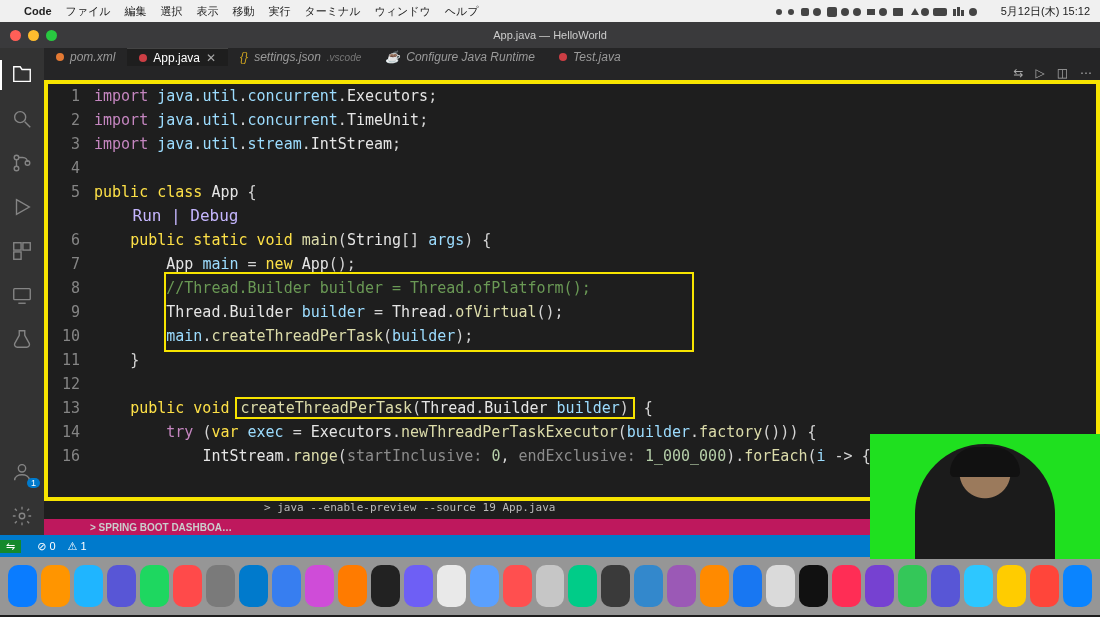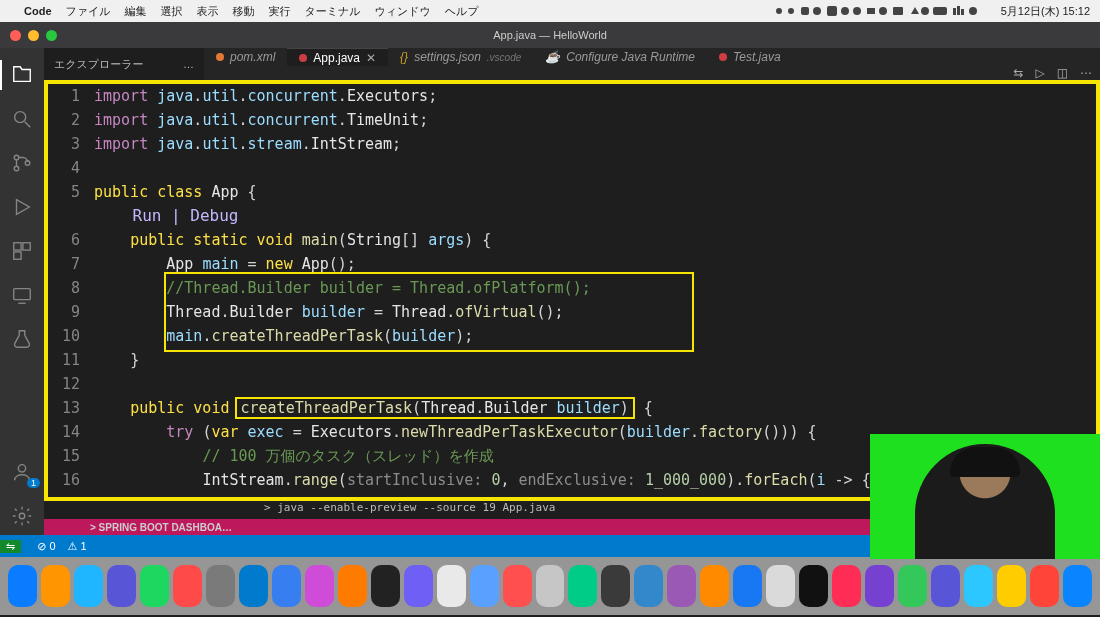--- a/index.html
+++ b/index.html
@@ -16,21 +16,21 @@
 .mac-menubar {
   height: 22px;
   background: #f0f0f0;
   color: #222;
   display: flex;
   align-items: center;
   padding: 0 10px;
   gap: 14px;
   font-size: 11px;
 }
-.mac-menubar .right { margin-left: auto; display: flex; gap: 8px; align-items: flex-start; }
+.mac-menubar .right { margin-left: auto; display: flex; gap: 8px; align-items: flex-end; }
 .mac-menubar .apple { font-size: 13px; }
 .mac-menubar svg { display: block; }
 .window-titlebar {
   height: 26px;
   background: #3a3a3c;
   display: flex;
   align-items: center;
   color: #ccc;
   font-size: 11px;
   position: relative;
@@ -301,26 +301,20 @@
     <div class="ab-item">
       <svg width="22" height="22" viewBox="0 0 24 24" fill="none" stroke="currentColor" stroke-width="1.5">
           <circle cx="12" cy="12" r="3"></circle>
           <path d="M12 2v3M12 19v3M4.2 4.2l2.1 2.1M17.7 17.7l2.1 2.1M2 12h3M19 12h3M4.2 19.8l2.1-2.1M17.7 6.3l2.1-2.1"></path>
         </svg>
     </div>
   </div>
 
   <div class="editor-col">
     <div style="display:flex;">
-      <div class="explorer-col">
-        <div class="side-top">
-          <span>エクスプローラー</span>
-          <span class="more">…</span>
-        </div>
-      </div>
       <div class="tabs-row" style="flex:1;">
         <div class="tabs" id="tabs-host">
             <div class="tab">
               <span class="dot orange"></span>
               <span>pom.xml</span>
             </div>
             <div class="tab active">
               <span class="dot red"></span>
               <span>App.java</span> 
               <span class="close">✕</span>
@@ -402,24 +396,20 @@
             <div class="gutter">12</div>
             <div class="linetxt"></div>
           </div>
           <div class="code-row">
             <div class="gutter">13</div>
             <div class="linetxt">    <span class="kw2">public </span><span class="kw2">void </span><span class="hl-box"><span class="fn">createThreadPerTask</span><span class="op">(</span><span class="type">Thread</span><span class="op">.</span><span class="type">Builder </span><span class="var">builder</span><span class="op">)</span></span><span class="op"> {</span></div>
           </div>
           <div class="code-row">
             <div class="gutter">14</div>
             <div class="linetxt">        <span class="kw">try </span><span class="op">(</span><span class="kw2">var </span><span class="var">exec</span><span class="op"> = </span><span class="type">Executors</span><span class="op">.</span><span class="fn">newThreadPerTaskExecutor</span><span class="op">(</span><span class="var">builder</span><span class="op">.</span><span class="fn">factory</span><span class="op">())) {</span></div>
-          </div>
-          <div class="code-row">
-            <div class="gutter">15</div>
-            <div class="linetxt">            <span class="cm">// 100 万個のタスク（スレッド）を作成</span></div>
           </div>
           <div class="code-row">
             <div class="gutter">16</div>
             <div class="linetxt">            <span class="type">IntStream</span><span class="op">.</span><span class="fn">range</span><span class="op">(</span><span class="hint">startInclusive: </span><span class="num">0</span><span class="op">, </span><span class="hint">endExclusive: </span><span class="num">1_000_000</span><span class="op">).</span><span class="fn">forEach</span><span class="op">(</span><span class="var">i</span><span class="op"> -&gt; {</span></div>
           </div>
           <div style="position: absolute; border: 2px solid rgb(247, 228, 0); left: 116px; width: 530px; pointer-events: none; top: 188px; height: 80px;"></div>
         </div>
     </div>
 
     <div class="terminal">&gt; java --enable-preview --source 19 App.java</div>

